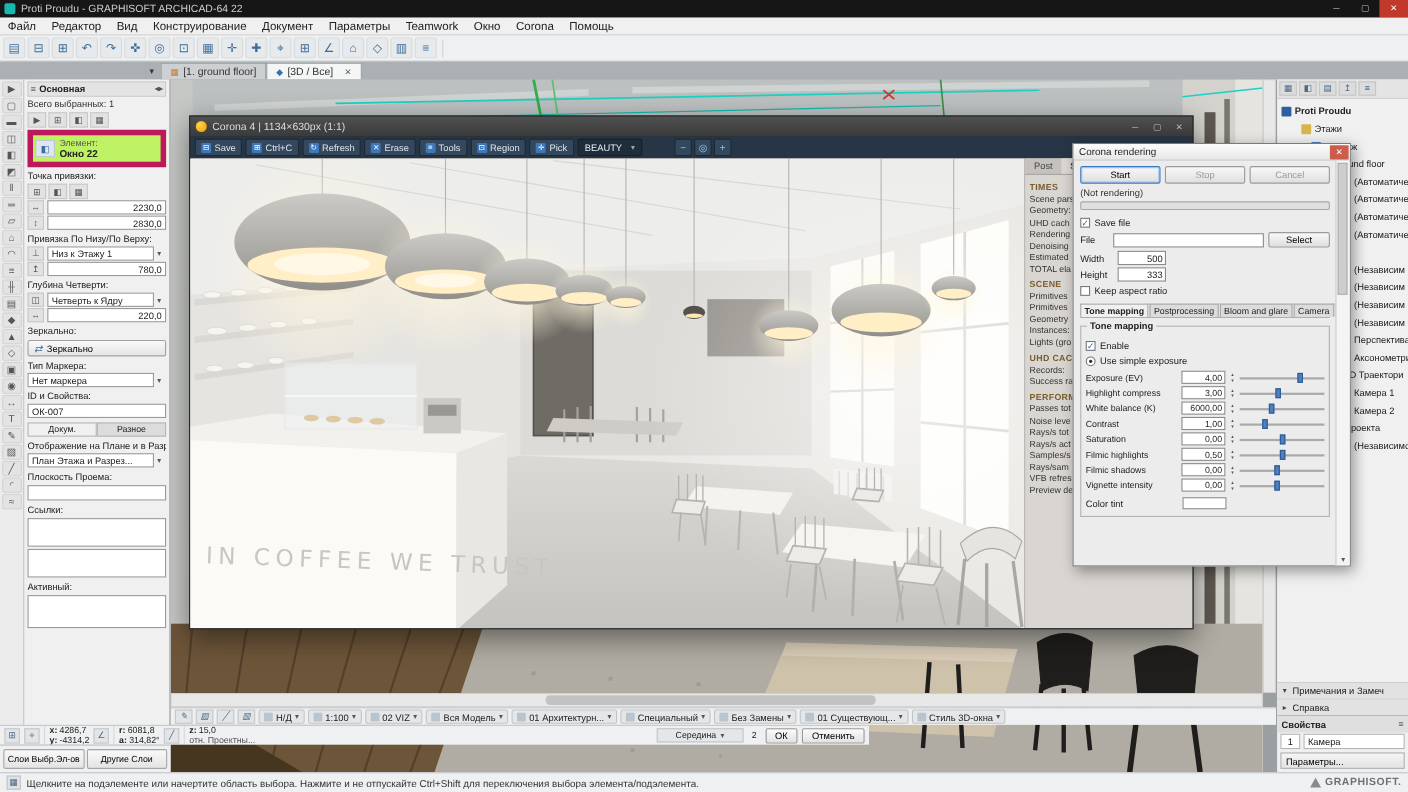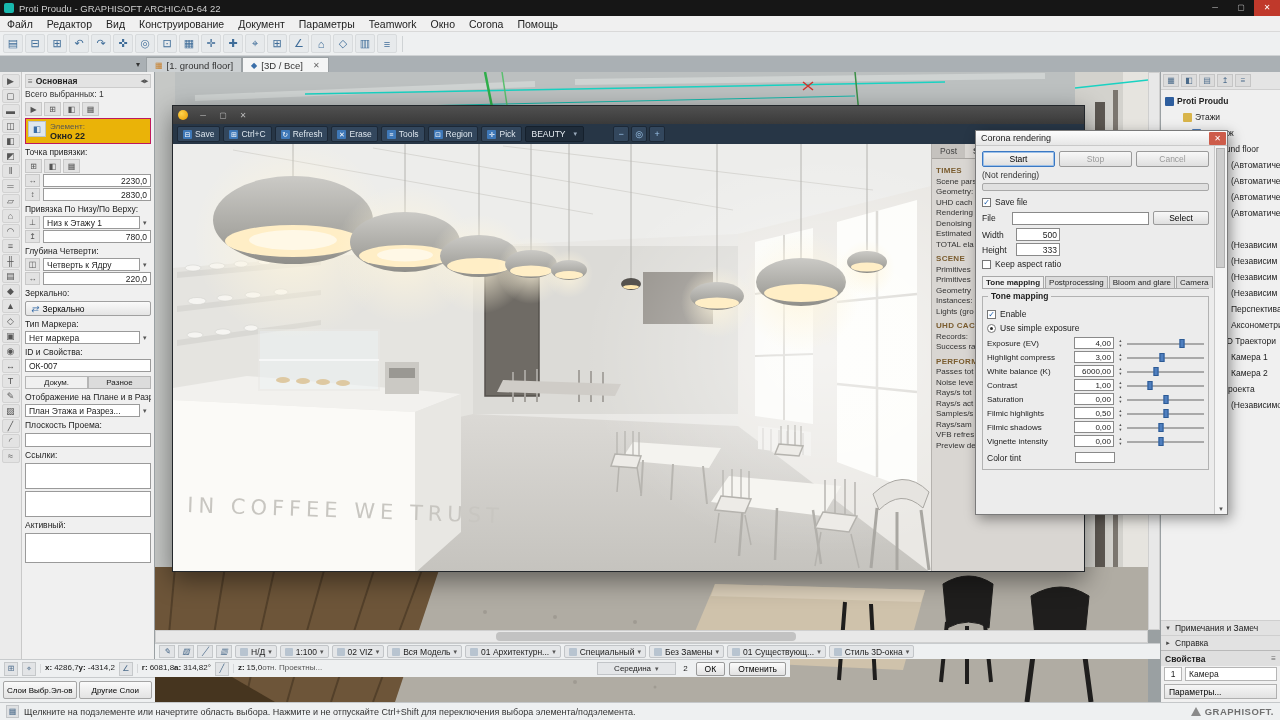--- a/index.html
+++ b/index.html
@@ -36,21 +36,21 @@
   .infobox{left:22px;top:72px;width:133px;height:587px;background:#f0f0f0;border-right:1px solid #9aa0a3;padding:2px 3px;z-index:20;overflow:hidden;font-size:8.5px}
   .ib-hdr{height:14px;background:#e3e3e3;border:1px solid #cccccc;display:flex;align-items:center;gap:3px;padding:0 2px;font-weight:bold}
   .ib-hdr-ico{color:#666;font-size:8px;font-style:normal}
   .ib-hdr-ico::before{content:"≡"}
   .ib-hdr-arr{margin-left:auto;font-size:7px;color:#555;font-style:normal}
   .ib-hdr-arr::before{content:"◂▸"}
   .ib-sel{line-height:13px;color:#333}
   .ib-iconrow{display:flex;gap:2px;margin:1px 0}
   .ib-ic{width:17px;height:14px;background:#e2e2e2;border:1px solid #c8c8c8;display:inline-flex;align-items:center;justify-content:center;font-size:8px;color:#555;font-style:normal}
   .ib-ic.i1::before{content:"▶"}.ib-ic.i2::before{content:"⊞"}.ib-ic.i3::before{content:"◧"}.ib-ic.i4::before{content:"▦"}
-  .ib-elem{display:flex;gap:4px;background:#eab308;border:1px solid #be185d;padding:2px;margin:2px 0}
+  .ib-elem{display:flex;gap:4px;align-items:center;background:#bef264;border:5px solid #be185d;padding:2px;margin:2px 0}
   .ib-elem-ico{width:18px;height:16px;background:#dfe7ee;border:1px solid #b9c4ce;display:flex;align-items:center;justify-content:center;color:#3a6ea8;font-style:normal;flex:none}
   .ib-elem-ico::before{content:"◧"}
   .ib-elem-cap{font-size:8px;color:#555}
   .ib-elem-name{font-weight:bold;font-size:9px}
   .ib-lbl{margin-top:3px;line-height:11px;white-space:nowrap;overflow:hidden}
   .ib-frow{display:flex;align-items:center;gap:3px;margin:1px 0}
   .ib-fico{width:15px;height:13px;background:#e2e2e2;border:1px solid #c8c8c8;flex:none;display:inline-flex;align-items:center;justify-content:center;font-size:8px;color:#555;font-style:normal}
   .ib-fico.w::before{content:"↔"}.ib-fico.h::before{content:"↕"}.ib-fico.b::before{content:"⊥"}.ib-fico.u::before{content:"↥"}.ib-fico.q::before{content:"◫"}
   .ib-field{flex:1;height:13px;background:#fff;border:1px solid #9a9a9a;text-align:right;padding:0 3px;line-height:12px}
   .ib-field.left{text-align:left}
@@ -119,21 +119,21 @@
   
   .bottombar1{left:155px;top:643px;width:1005px;height:16px;background:#eef0f1;border-top:1px solid #c8cbcd;display:flex;align-items:center;gap:3px;padding:0 4px;z-index:7;overflow:hidden}
   .bb-ico{width:16px;height:13px;background:#e2e4e6;border:1px solid #c5c8ca;display:inline-flex;align-items:center;justify-content:center;color:#4a6a8a;font-size:8px;flex:none}
   .bb-ctl{height:13px;display:inline-flex;align-items:center;gap:3px;background:#e4e6e8;border:1px solid #c2c5c8;border-radius:2px;padding:0 4px;font-size:8.5px;white-space:nowrap;flex:none}
   .bb-ctl-ico{width:8px;height:8px;background:#b8c4d0;border-radius:1px;font-style:normal}
   .bb-arrow{font-style:normal;font-size:7px;color:#555}
   .bb-arrow::before{content:"▾"}
   .coordbar{left:0;top:659px;width:790px;height:18px;background:#eef0f1;border-top:1px solid #c8cbcd;display:flex;align-items:center;gap:4px;padding:0 4px;z-index:7;font-size:8px;overflow:hidden}
   .cb-ico{width:14px;height:14px;background:#e2e4e6;border:1px solid #c5c8ca;display:inline-flex;align-items:center;justify-content:center;color:#4a6a8a;font-size:8px;font-style:normal;flex:none}
   .cb-ico.g1::before{content:"⊞"}.cb-ico.g2::before{content:"⌖"}.cb-ico.g3::before{content:"∠"}.cb-ico.g4::before{content:"╱"}
-  .cb-pair{display:flex;justify-content:center;line-height:8.5px;border-left:1px solid #d5d7d9;padding-left:4px;white-space:nowrap}
+  .cb-pair{display:flex;flex-direction:column;justify-content:center;line-height:8.5px;border-left:1px solid #d5d7d9;padding-left:4px;white-space:nowrap}
   .cb-pair b{font-weight:bold;margin-right:2px}
   .cb-rel{color:#555}
   .cb-snap{margin-left:auto;display:flex;align-items:center;gap:4px;background:#e4e6e8;border:1px solid #c2c5c8;padding:0 16px;height:13px;white-space:nowrap}
   .cb-snap i{font-style:normal;font-size:7px;color:#555}
   .cb-snap i::before{content:"▾"}
   .cb-count{width:12px;text-align:center}
   .cb-ok,.cb-cancel{height:14px;font-size:8.5px;background:linear-gradient(#fbfbfb,#e2e2e2);border:1px solid #9a9a9a;border-radius:2px;padding:0 8px;font-family:inherit;white-space:nowrap}
   .layerbar{left:0;top:677px;width:155px;height:25px;background:#eef0f1;border-top:1px solid #c8cbcd;display:flex;gap:2px;padding:3px;z-index:7}
   .layerbar button{flex:1;font-size:8px;background:linear-gradient(#fafafa,#e3e3e3);border:1px solid #a5a5a5;border-radius:2px;font-family:inherit;padding:0 1px;white-space:nowrap;overflow:hidden}
   
@@ -408,20 +408,21 @@
       <path d="M876,524 q30,-18 58,0 l-5,50 q-24,-14 -48,0 Z"></path>
       <path d="M880,568 l-8,62 M928,570 l8,60" stroke-width="5" fill="none"></path>
       <path d="M690,530 l-6,78 M716,532 l4,76" stroke-width="4" fill="none"></path>
     </g>
   </svg>
 </div>
 
 <div class="vfb abs">
   <div class="vfb-title">
     <span class="vfb-ico"></span>
+    <span class="vfb-title-text">Corona 4 | 1134×630px (1:1)</span>
     <span class="vfb-win-btn">─</span>
     <span class="vfb-win-btn">▢</span>
     <span class="vfb-win-btn">✕</span>
   </div>
   <div class="vfb-toolbar">
     <span class="vfb-btn">
         <i class="vfb-btn-ico">⊟</i>
         <span class="vfb-btn-lab">Save</span>
       </span>
       <span class="vfb-btn">

